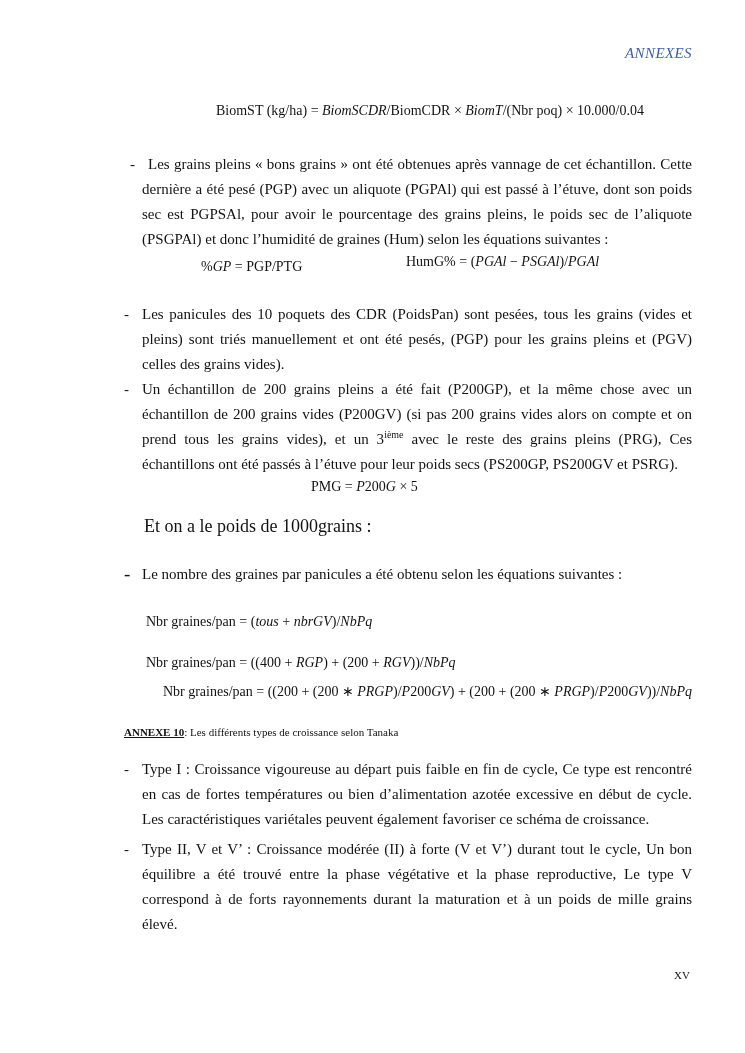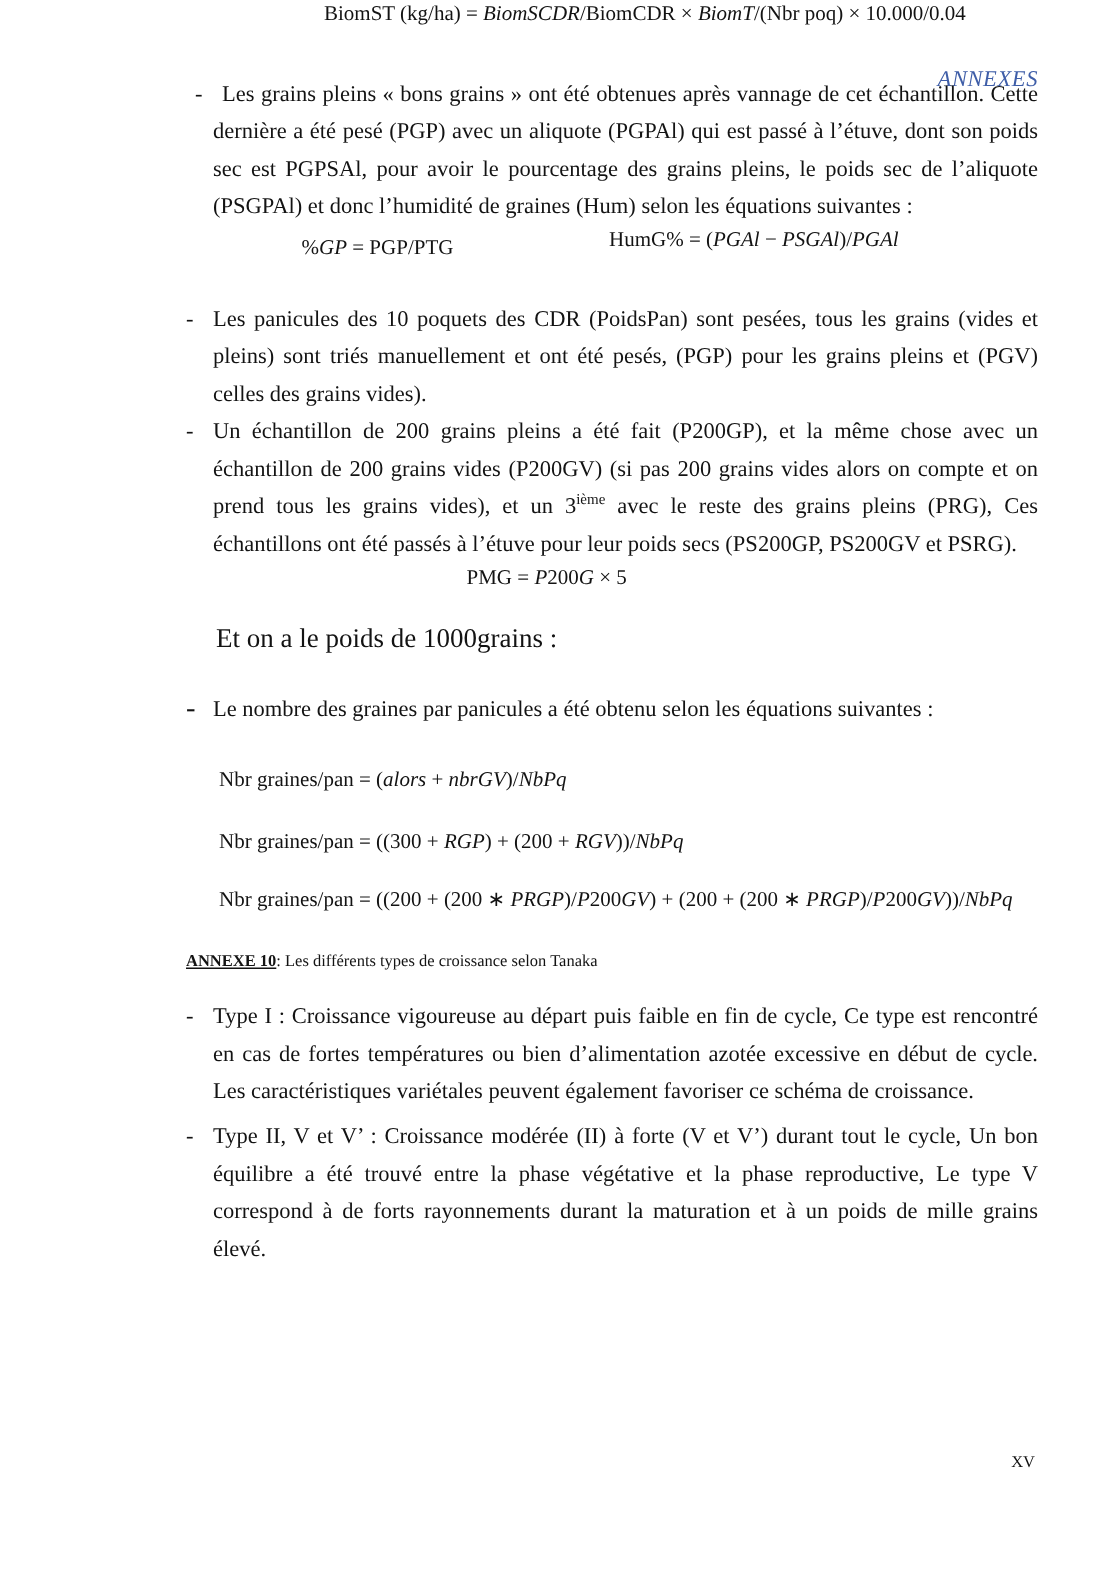--- a/index.html
+++ b/index.html
@@ -20,20 +20,21 @@
     font-style: italic;
     font-size: 15px;
     letter-spacing: 0.4px;
     color: #3f5ea8;
   }
   .content {
     position: absolute;
     left: 124px;
     top: 0;
     width: 568px;
+    padding-top: 101px;
   }
   .eq {
     font-size: 14px;
     line-height: 20px;
     white-space: nowrap;
     color: #131313;
     font-family: "Liberation Serif", serif;
   }
   .eq .var { font-style: italic; }
   .eq-biomst { margin-left: 92px; }
@@ -65,21 +66,21 @@
     margin-left: 20px;
     font-size: 18px;
     line-height: 25px;
   }
   sup { font-size: 10px; vertical-align: super; line-height: 0; }
   .mt31 { margin-top: 31px; }
   .mt28 { margin-top: 28px; }
   .mt25 { margin-top: 25px; }
   .mt23 { margin-top: 23px; }
   .mt21 { margin-top: 21px; }
-  .mt19 { margin-top: 19px; }
+  .mt19 { margin-top: 9px; text-align: right; }
   .mt18 { margin-top: 18px; }
   .mt17 { margin-top: 17px; }
   .mt12 { margin-top: 12px; }
   .mt5  { margin-top: 5px; }
   .mt0  { margin-top: 0px; }
   .heading { font-size: 11px; line-height: 25px; }
   .heading .title { font-weight: bold; text-decoration: underline; }
   .page-number {
     position: absolute;
     top: 969px;
@@ -120,22 +121,22 @@
 
     <div class="eq eq-pmg mt0"><span>PMG =  </span><span class="var">P</span><span>200</span><span class="var">G</span><span> × 5</span></div>
 
     <div class="plain mt17">Et on a le poids de 1000grains :</div>
 
     <div class="li big mt23">
       <span class="dash">-</span>
       <span class="li-text">Le nombre des graines par panicules a été obtenu selon les équations suivantes :</span>
     </div>
 
-    <div class="eq eq-nbr mt25"><span>Nbr graines/pan =  (</span><span class="var">alors</span><span> + </span><span class="var">nbrGV</span><span>)/</span><span class="var">NbPq</span></div>
-    <div class="eq eq-nbr mt21"><span>Nbr graines/pan =  ((300 + </span><span class="var">RGP</span><span>) + (200 + </span><span class="var">RGV</span><span>))/</span><span class="var">NbPq</span></div>
+    <div class="eq eq-nbr mt25"><span>Nbr graines/pan =  (</span><span class="var">tous</span><span> + </span><span class="var">nbrGV</span><span>)/</span><span class="var">NbPq</span></div>
+    <div class="eq eq-nbr mt21"><span>Nbr graines/pan =  ((400 + </span><span class="var">RGP</span><span>) + (200 + </span><span class="var">RGV</span><span>))/</span><span class="var">NbPq</span></div>
     <div class="eq eq-nbr mt19"><span>Nbr graines/pan =  ((200 +  (200 ∗ </span><span class="var">PRGP</span><span>)/</span><span class="var">P</span><span>200</span><span class="var">GV</span><span>) + (200 + (200 ∗ </span><span class="var">PRGP</span><span>)/</span><span class="var">P</span><span>200</span><span class="var">GV</span><span>))/</span><span class="var">NbPq</span></div>
 
     <div class="heading mt18">
       <span class="title">ANNEXE 10</span><span>: Les différents types de croissance selon Tanaka</span>
     </div>
 
     <div class="li mt12">
       <span class="dash">-</span>
       <span class="li-text">Type I : Croissance vigoureuse au départ puis faible en fin de cycle, Ce type est rencontré en cas de fortes températures ou bien d’alimentation azotée excessive en début de cycle. Les caractéristiques variétales peuvent également favoriser ce schéma de croissance.</span>
     </div>

